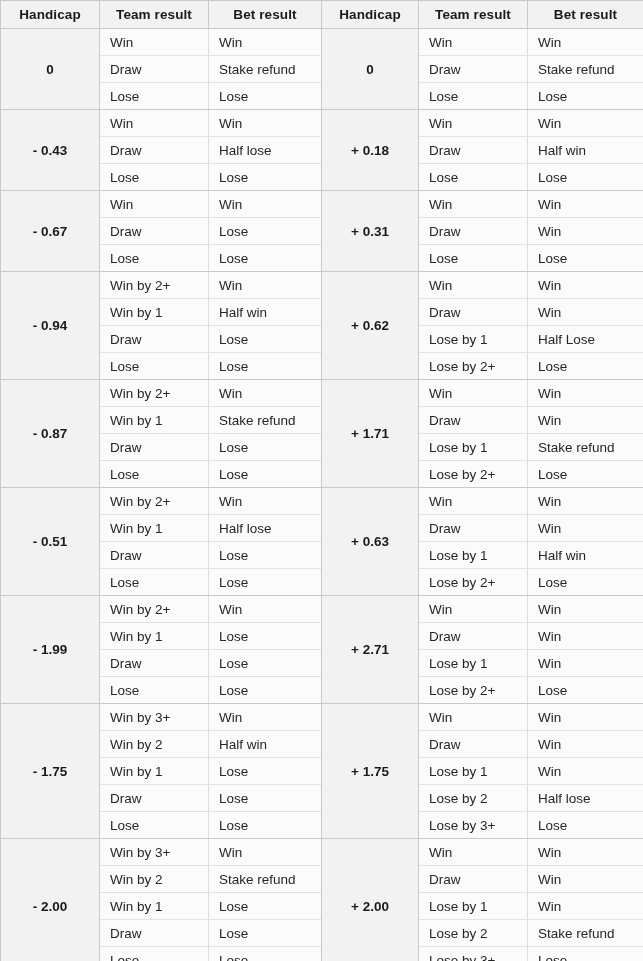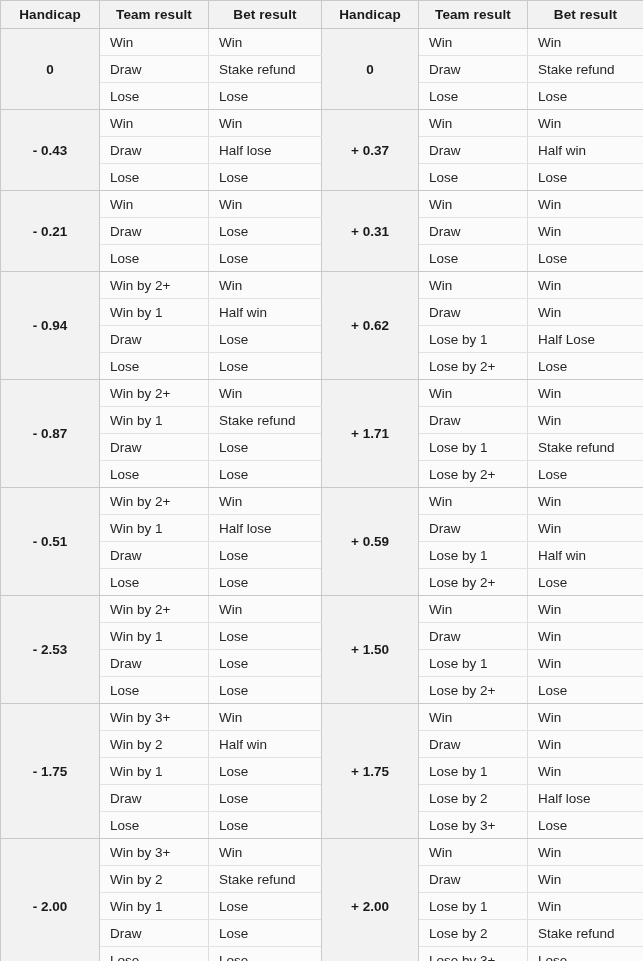--- a/index.html
+++ b/index.html
@@ -119,38 +119,38 @@
       <tr class="group-end">
         <td>Lose</td>
         <td class="sep-right">Lose</td>
         <td>Lose</td>
         <td class="edge-right">Lose</td>
       </tr>
       <tr class="group-start">
         <td class="handicap-cell edge-left" rowspan="3">- 0.43</td>
         <td>Win</td>
         <td class="sep-right">Win</td>
-        <td class="handicap-cell" rowspan="3">+ 0.37</td>
+        <td class="handicap-cell" rowspan="3">+ 0.18</td>
         <td>Win</td>
         <td class="edge-right">Win</td>
       </tr>
       <tr>
         <td>Draw</td>
         <td class="sep-right">Half lose</td>
         <td>Draw</td>
         <td class="edge-right">Half win</td>
       </tr>
       <tr class="group-end">
         <td>Lose</td>
         <td class="sep-right">Lose</td>
         <td>Lose</td>
         <td class="edge-right">Lose</td>
       </tr>
       <tr class="group-start">
-        <td class="handicap-cell edge-left" rowspan="3">- 0.21</td>
+        <td class="handicap-cell edge-left" rowspan="3">- 0.67</td>
         <td>Win</td>
         <td class="sep-right">Win</td>
         <td class="handicap-cell" rowspan="3">+ 0.31</td>
         <td>Win</td>
         <td class="edge-right">Win</td>
       </tr>
       <tr>
         <td>Draw</td>
         <td class="sep-right">Lose</td>
         <td>Draw</td>
@@ -211,21 +211,21 @@
       <tr class="group-end">
         <td>Lose</td>
         <td class="sep-right">Lose</td>
         <td>Lose by 2+</td>
         <td class="edge-right">Lose</td>
       </tr>
       <tr class="group-start">
         <td class="handicap-cell edge-left" rowspan="4">- 0.51</td>
         <td>Win by 2+</td>
         <td class="sep-right">Win</td>
-        <td class="handicap-cell" rowspan="4">+ 0.59</td>
+        <td class="handicap-cell" rowspan="4">+ 0.63</td>
         <td>Win</td>
         <td class="edge-right">Win</td>
       </tr>
       <tr>
         <td>Win by 1</td>
         <td class="sep-right">Half lose</td>
         <td>Draw</td>
         <td class="edge-right">Win</td>
       </tr>
       <tr>
@@ -234,24 +234,24 @@
         <td>Lose by 1</td>
         <td class="edge-right">Half win</td>
       </tr>
       <tr class="group-end">
         <td>Lose</td>
         <td class="sep-right">Lose</td>
         <td>Lose by 2+</td>
         <td class="edge-right">Lose</td>
       </tr>
       <tr class="group-start">
-        <td class="handicap-cell edge-left" rowspan="4">- 2.53</td>
+        <td class="handicap-cell edge-left" rowspan="4">- 1.99</td>
         <td>Win by 2+</td>
         <td class="sep-right">Win</td>
-        <td class="handicap-cell" rowspan="4">+ 1.50</td>
+        <td class="handicap-cell" rowspan="4">+ 2.71</td>
         <td>Win</td>
         <td class="edge-right">Win</td>
       </tr>
       <tr>
         <td>Win by 1</td>
         <td class="sep-right">Lose</td>
         <td>Draw</td>
         <td class="edge-right">Win</td>
       </tr>
       <tr>

